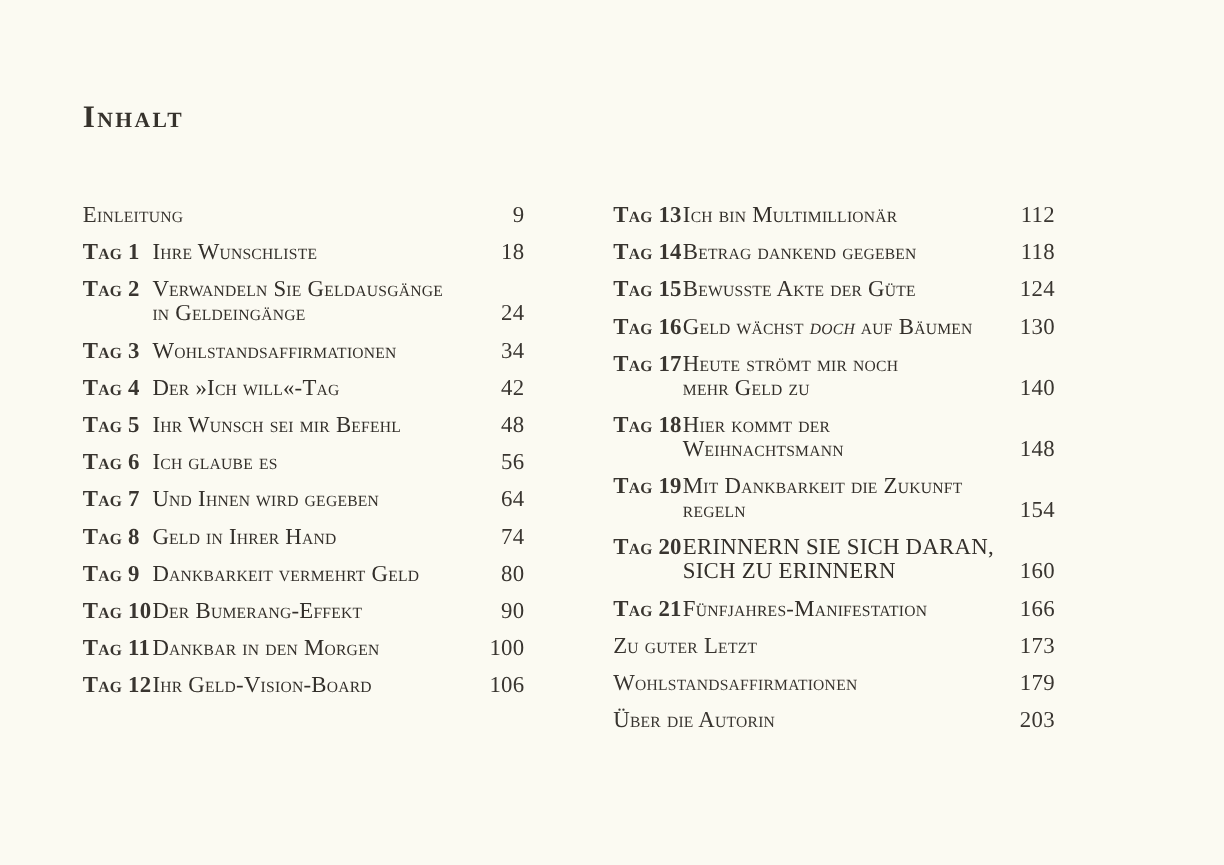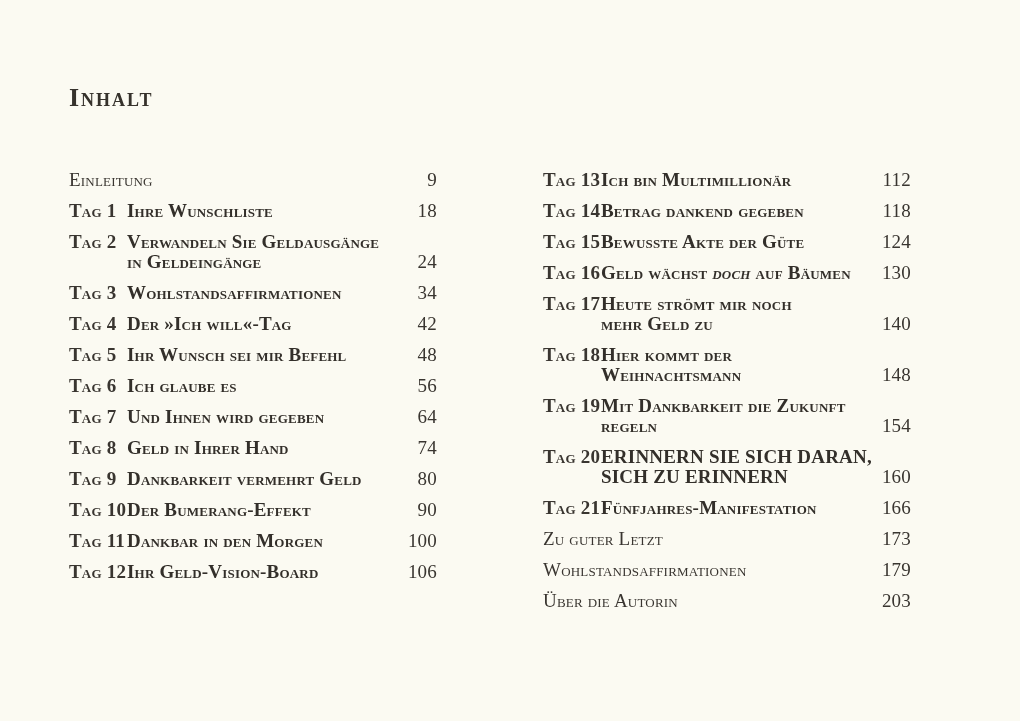--- a/index.html
+++ b/index.html
@@ -24,21 +24,21 @@
     margin: 0 0 58px 0;
     font-size: 26px;
     line-height: 28px;
     font-weight: 700;
     font-variant: small-caps;
     letter-spacing: 2px;
     color: #36322c;
   }
   .columns {
     display: flex;
-    gap: 106px;
+    gap: 74px;
   }
   .col {
     flex: 0 0 368px;
     width: 368px;
   }
   .row {
     display: grid;
     grid-template-columns: 58px 1fr auto;
     margin-bottom: 11px;
     font-size: 19px;
@@ -47,21 +47,21 @@
     letter-spacing: 0.2px;
   }
   .row .label {
     grid-column: 1;
     align-self: start;
     white-space: nowrap;
     font-weight: 700;
   }
   .row .title {
     grid-column: 2;
-    font-weight: 700;
+    font-weight: 400;
     color: #332f2a;
   }
   .row.no-label .title {
     grid-column: 1 / 3;
     font-weight: 400;
     color: #393530;
   }
   .row .title .line {
     display: block;
     white-space: nowrap;

